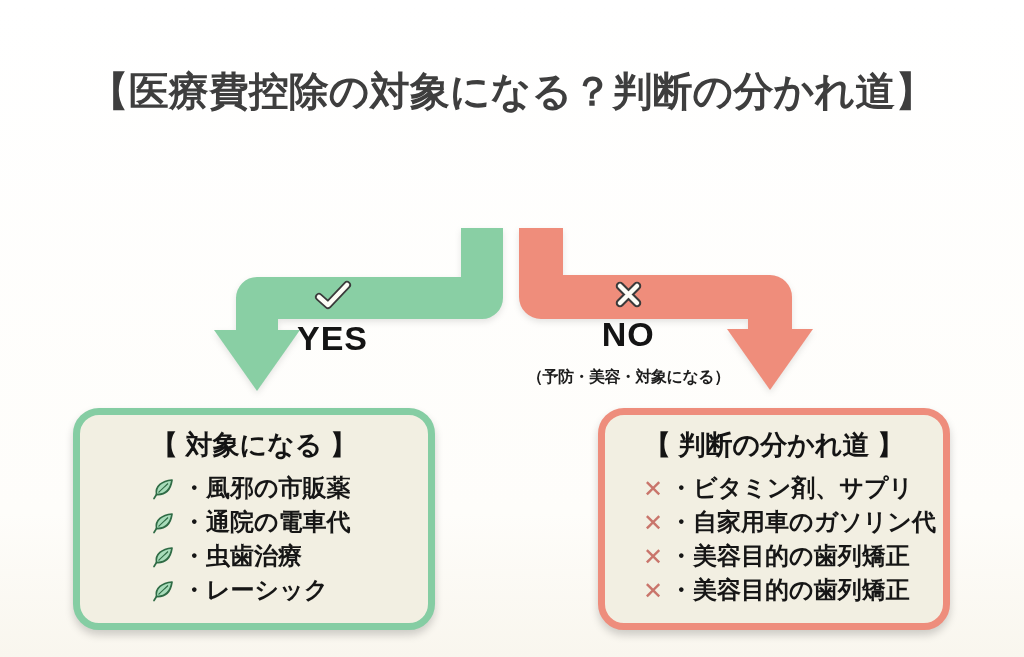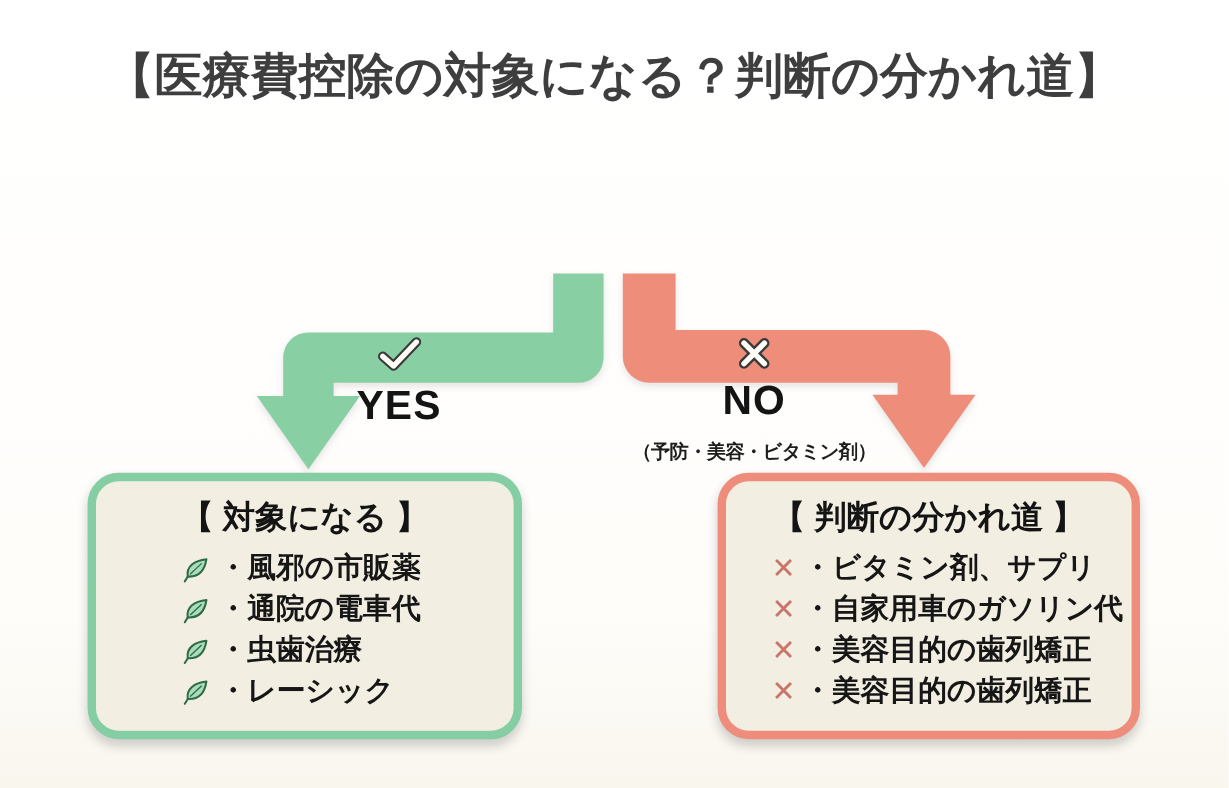--- a/index.html
+++ b/index.html
@@ -10,21 +10,21 @@
     overflow: hidden;
   }
   .canvas {
     position: relative;
     width: 1024px;
     height: 657px;
     background: linear-gradient(180deg, #ffffff 0%, #fefdfa 78%, #f9f6ee 100%);
   }
   .main-title {
     position: absolute;
-    top: 36px;
+    top: 64px;
     left: 0;
     width: 100%;
     text-align: center;
     font-size: 40px;
     font-weight: bold;
     color: #3e3e3e;
     letter-spacing: 0px;
     white-space: nowrap;
   }
   .question-box {
@@ -73,21 +73,21 @@
   }
   .branch-note {
     font-size: 16px;
     font-weight: bold;
     color: #1d1d1d;
     letter-spacing: -0.5px;
     padding-top: 6px;
   }
   .panel {
     position: absolute;
-    top: 394px;
+    top: 408px;
     height: 222px;
     background: #f2efe2;
     border-radius: 26px;
     z-index: 2;
     box-shadow: 0 5px 9px rgba(0,0,0,0.18);
   }
   .panel.eligible {
     left: 73px;
     width: 362px;
     border: 7px solid #85cda3;
@@ -160,21 +160,21 @@
   </div>
 
   <div class="branch-label no">
     <span class="leaf-icon-wrap" style="width:27px;height:27px;">
       <svg width="27" height="27" viewBox="0 0 27 27" xmlns="http://www.w3.org/2000/svg">
         <path d="M5 5 L22 22 M22 5 L5 22" fill="none" stroke="#3a3a3a" stroke-width="8.5" stroke-linecap="round"></path>
         <path d="M5 5 L22 22 M22 5 L5 22" fill="none" stroke="#fdfdf6" stroke-width="4.5" stroke-linecap="round"></path>
       </svg>
     </span>
     <span class="branch-word">NO</span>
-    <span class="branch-note">（予防・美容・ビタミン剤）</span>
+    <span class="branch-note">（予防・美容・対象になる）</span>
   </div>
 
   <div class="panel eligible">
     <div class="panel-title">【 対象になる 】</div>
     <div class="panel-list">
       <div class="panel-row">
         <span class="leaf-icon-wrap">
           <svg width="22" height="22" viewBox="0 0 22 22">
               <path d="M20 2 C10 3 3 8 4.5 16.5 C13 17 18.5 12 20 2 Z" fill="#a8dcba" stroke="#2f6b45" stroke-width="1.7" stroke-linejoin="round"></path>
               <path d="M4.5 16.5 L2 20.5" stroke="#2f6b45" stroke-width="1.7" stroke-linecap="round"></path>

